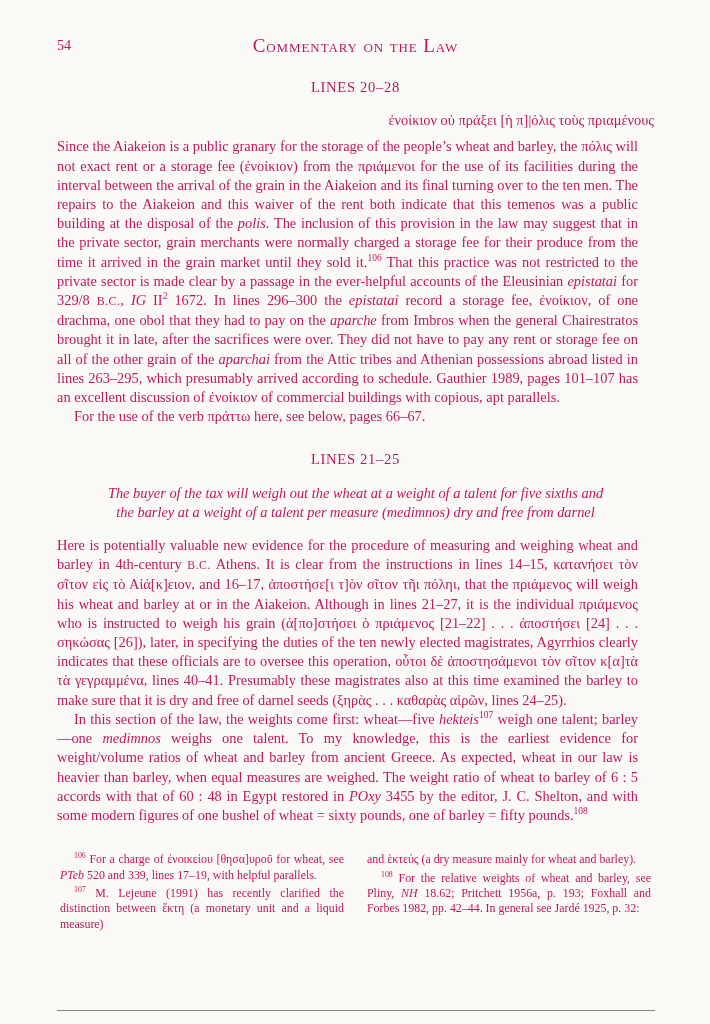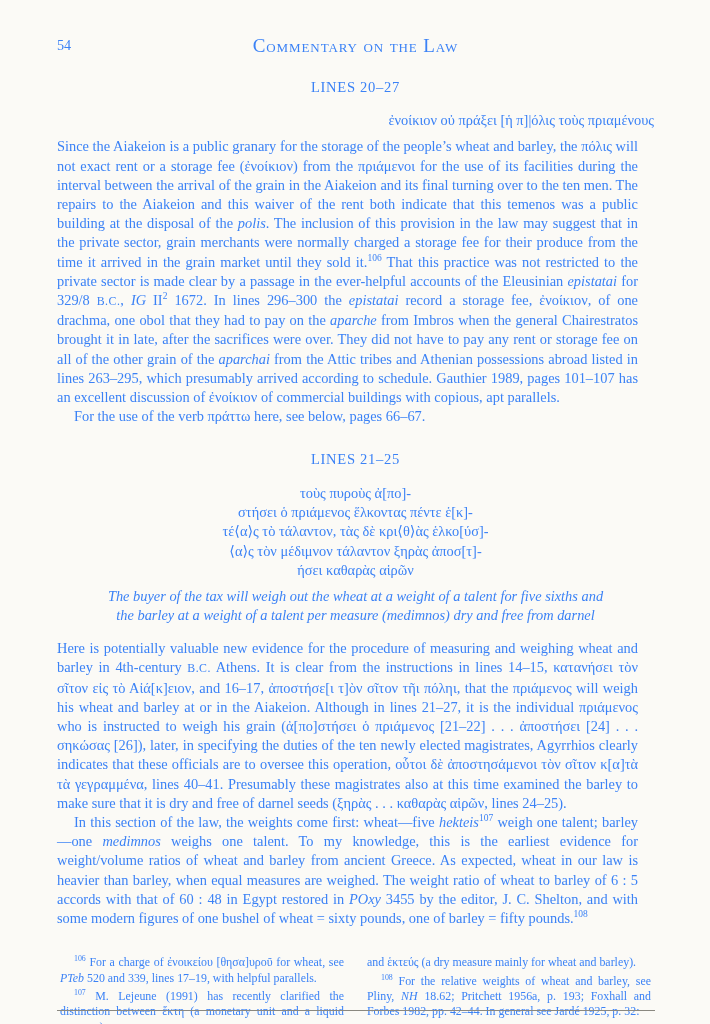--- a/index.html
+++ b/index.html
@@ -1,21 +1,21 @@
 <!DOCTYPE html>
 <html><head>
 <meta charset="utf-8">
 <style>
   html,body{margin:0;padding:0;background:#d8d6d2;}
   .page{
     width:710px;height:1024px;margin:0 auto;background:#fbfaf6;
     box-sizing:border-box;position:relative;overflow:hidden;
     padding:36px 56px 0 57px;
     font-family:"Liberation Serif","DejaVu Serif",serif;
-    font-size:14.4px;line-height:19.2px;color:#3b82f6;
+    font-size:14.4px;line-height:19.2px;color:#be185d;
   }
   .running-head{position:relative;height:20px;margin-bottom:22px;}
   .page-num{position:absolute;left:0;top:0;font-size:14.2px;}
   .head-title{display:block;text-align:center;font-variant:small-caps;
     letter-spacing:0.9px;font-size:19px;}
   h2.lines-heading{font-weight:normal;font-size:14.6px;text-align:center;
     letter-spacing:0.7px;margin:16px 0 14px 0;}
   .sect2 h2.lines-heading{margin-top:24px;}
   .greek-quote{text-align:right;margin:0 0 1px 0;}
   .translation-line{text-align:center;font-style:italic;margin:0;}
@@ -39,35 +39,28 @@
 <body>
 
 <div class="page">
 
   <div class="running-head">
     <span class="page-num">54</span>
     <span class="head-title">Commentary on the Law</span>
   </div>
 
   <div class="sect1">
-    <h2 class="lines-heading">LINES 20–27</h2>
+    <h2 class="lines-heading">LINES 20–28</h2>
     <div class="greek-quote">ἐνοίκιον οὐ πράξει [ἡ π]|όλις τοὺς πριαμένους</div>
     <p class="body-para"><span>Since the Aiakeion is a public granary for the storage of the people’s wheat and barley, the πόλις will not exact rent or a storage fee (ἐνοίκιον) from the πριάμενοι for the use of its facilities during the interval between the arrival of the grain in the Aiakeion and its final turning over to the ten men. The repairs to the Aiakeion and this waiver of the rent both indicate that this temenos was a public building at the disposal of the </span><span class="it">polis</span><span>. The inclusion of this provision in the law may suggest that in the private sector, grain merchants were normally charged a storage fee for their produce from the time it arrived in the grain market until they sold it.</span><sup class="supref">106</sup><span> That this practice was not restricted to the private sector is made clear by a passage in the ever-helpful accounts of the Eleusinian </span><span class="it">epistatai</span><span> for 329/8 </span><span class="sc">B.C.</span><span>, </span><span class="it">IG</span><span> II</span><sup class="supref">2</sup><span> 1672. In lines 296–300 the </span><span class="it">epistatai</span><span> record a storage fee, ἐνοίκιον, of one drachma, one obol that they had to pay on the </span><span class="it">aparche</span><span> from Imbros when the general Chairestratos brought it in late, after the sacrifices were over. They did not have to pay any rent or storage fee on all of the other grain of the </span><span class="it">aparchai</span><span> from the Attic tribes and Athenian possessions abroad listed in lines 263–295, which presumably arrived according to schedule. Gauthier 1989, pages 101–107 has an excellent discussion of ἐνοίκιον of commercial buildings with copious, apt parallels.</span></p>
     <p class="body-para no-gap indent"><span>For the use of the verb πράττω here, see below, pages 66–67.</span></p>
   </div>
 
   <div class="sect2">
     <h2 class="lines-heading">LINES 21–25</h2>
-    <div class="greek-block">
-      <div>τοὺς πυροὺς ἀ[πο]-</div>
-      <div>στήσει ὁ πριάμενος ἕλκοντας πέντε ἑ[κ]-</div>
-      <div>τέ⟨α⟩ς τὸ τάλαντον, τὰς δὲ κρι⟨θ⟩ὰς ἑλκο[ύσ]-</div>
-      <div>⟨α⟩ς τὸν μέδιμνον τάλαντον ξηρὰς ἀποσ[τ]-</div>
-      <div>ήσει καθαρὰς αἱρῶν</div>
-    </div>
     <div class="translation-line"><span class="it">The buyer of the tax will weigh out the wheat at a weight of a talent for five sixths and</span></div>
     <div class="translation-line"><span class="it">the barley at a weight of a talent per measure </span><span>(medimnos)</span><span class="it"> dry and free from darnel</span></div>
     <p class="body-para" style="margin-top:14px;"><span>Here is potentially valuable new evidence for the procedure of measuring and weighing wheat and barley in 4th-century </span><span class="sc">B.C.</span><span> Athens. It is clear from the instructions in lines 14–15, κατανήσει τὸν σῖτον εἰς τὸ Αἰά[κ]ειον, and 16–17, ἀποστήσε[ι τ]ὸν σῖτον τῆι πόληι, that the πριάμενος will weigh his wheat and barley at or in the Aiakeion. Although in lines 21–27, it is the individual πριάμενος who is instructed to weigh his grain (ἀ[πο]στήσει ὁ πριάμενος [21–22] . . . ἀποστήσει [24] . . . σηκώσας [26]), later, in specifying the duties of the ten newly elected magistrates, Agyrrhios clearly indicates that these officials are to oversee this operation, οὗτοι δὲ ἀποστησάμενοι τὸν σῖτον κ[α]τὰ τὰ γεγραμμένα, lines 40–41. Presumably these magistrates also at this time examined the barley to make sure that it is dry and free of darnel seeds (ξηρὰς . . . καθαρὰς αἱρῶν, lines 24–25).</span></p>
     <p class="body-para no-gap indent"><span>In this section of the law, the weights come first: wheat—five </span><span class="it">hekteis</span><sup class="supref">107</sup><span> weigh one talent; barley—one </span><span class="it">medimnos</span><span> weighs one talent. To my knowledge, this is the earliest evidence for weight/volume ratios of wheat and barley from ancient Greece. As expected, wheat in our law is heavier than barley, when equal measures are weighed. The weight ratio of wheat to barley of 6 : 5 accords with that of 60 : 48 in Egypt restored in </span><span class="it">POxy</span><span> 3455 by the editor, J. C. Shelton, and with some modern figures of one bushel of wheat = sixty pounds, one of barley = fifty pounds.</span><sup class="supref">108</sup></p>
   </div>
 
   <div class="footnotes">
     <div class="fn-col">
       <p class="fn indent"><sup class="supref">106</sup><span> For a charge of ἐνοικείου [θησα]υροῦ for wheat, see </span><span class="it">PTeb</span><span> 520 and 339, lines 17–19, with helpful parallels.</span></p>
       <p class="fn indent"><sup class="supref">107</sup><span> M. Lejeune (1991) has recently clarified the distinction between ἕκτη (a monetary unit and a liquid measure)</span></p>

